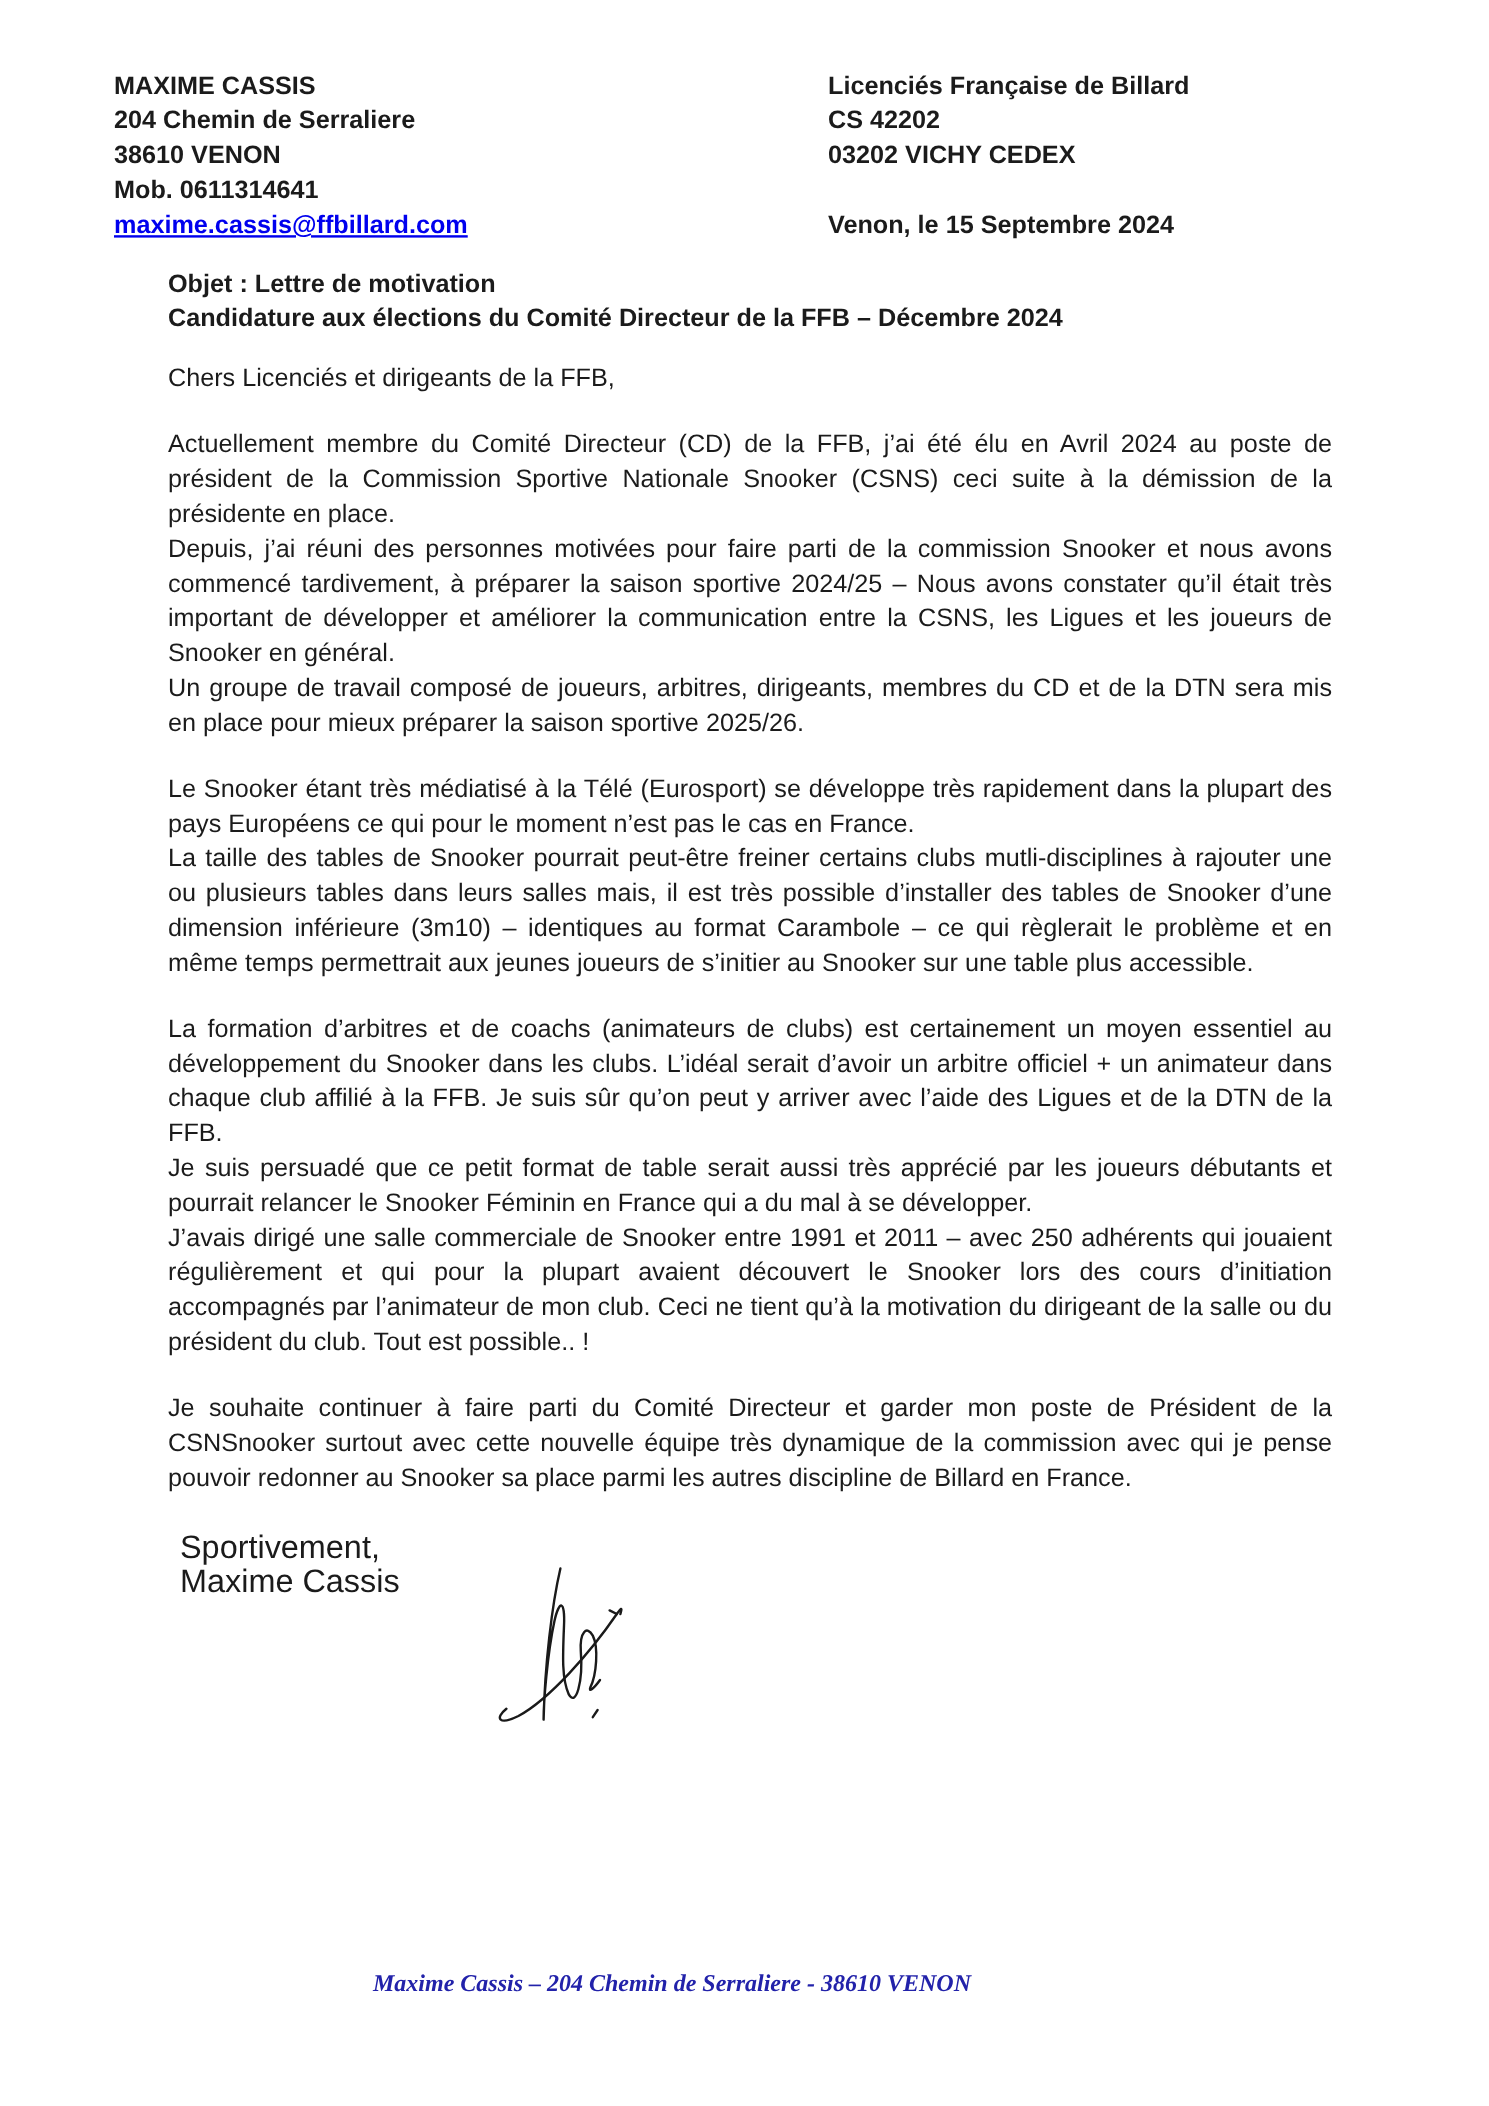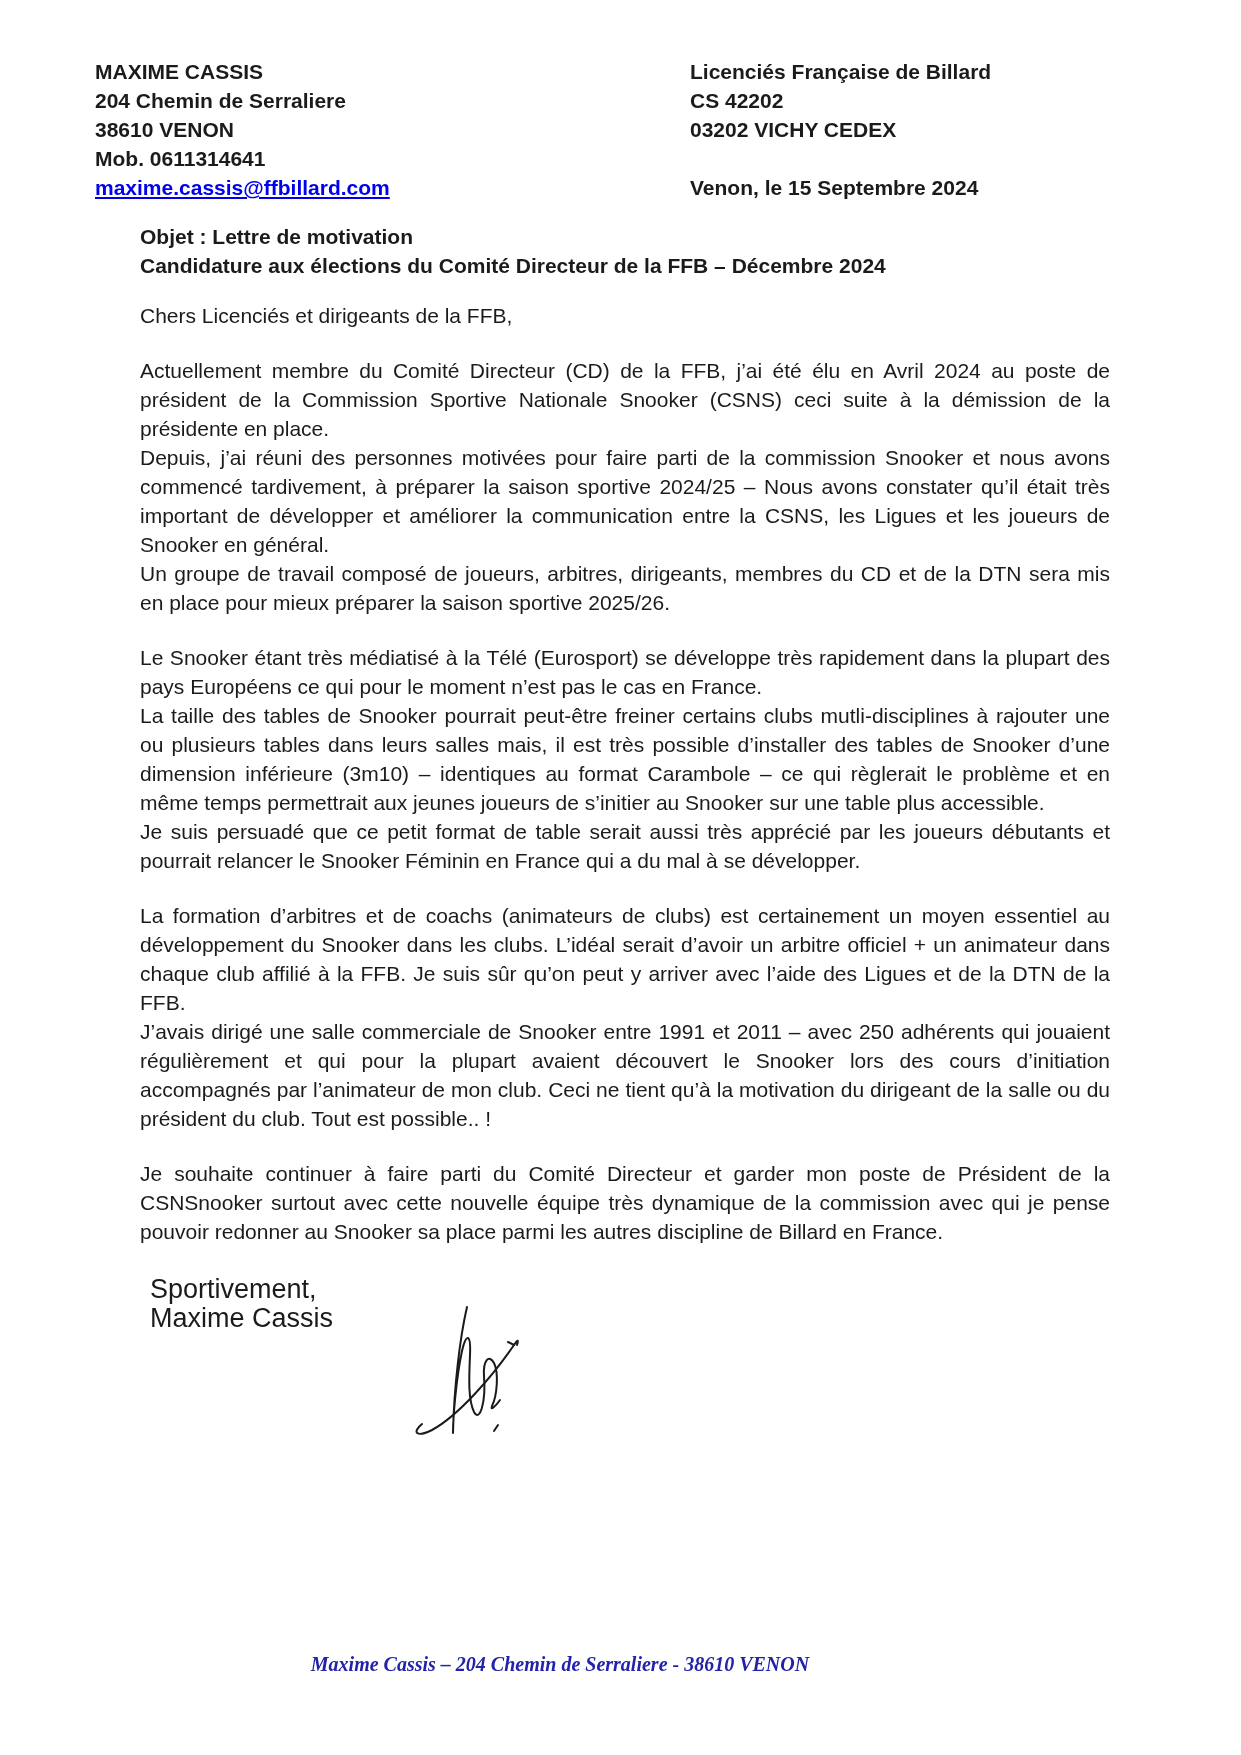--- a/index.html
+++ b/index.html
@@ -25,21 +25,20 @@
   .closing{position:relative;margin-top:29px;height:170px;}
   .closing .cline{padding-left:10px;font-size:27px;line-height:29px;}
   .sig{position:absolute;left:270px;top:28px;}
   .footer{
     position:absolute;left:0;top:1638px;width:1120px;
     text-align:center;
     font-family:"Liberation Serif",serif;
     font-style:italic;font-weight:700;
     font-size:20px;line-height:30px;
     color:#2222aa;
-    margin-top:11px;
   }
   .footer .flink{color:#2222aa;text-decoration:underline;cursor:pointer;}
 </style>
 </head>
 <body>
 
 <div class="page">
 
   <div class="header-left">
     <div class="hline">MAXIME CASSIS</div>
@@ -62,22 +61,22 @@
     <div>Candidature aux élections du Comité Directeur de la FFB – Décembre 2024</div>
   </div>
 
   <div class="letter-body">
     <p class="para">Chers Licenciés et dirigeants de la FFB,</p>
       <p class="para justify gap">Actuellement membre du Comité Directeur (CD) de la FFB, j’ai été élu en Avril 2024 au poste de président de la Commission Sportive Nationale Snooker (CSNS) ceci suite à la démission de la présidente en place.</p>
       <p class="para justify">Depuis, j’ai réuni des personnes motivées pour faire parti de la commission Snooker et nous avons commencé tardivement, à préparer la saison sportive 2024/25 – Nous avons constater qu’il était très important de développer et améliorer la communication entre la CSNS, les Ligues et les joueurs de Snooker en général.</p>
       <p class="para justify">Un groupe de travail composé de joueurs, arbitres, dirigeants, membres du CD et de la DTN sera mis en place pour mieux préparer la saison sportive 2025/26.</p>
       <p class="para justify gap">Le Snooker étant très médiatisé à la Télé (Eurosport) se développe très rapidement dans la plupart des pays Européens ce qui pour le moment n’est pas le cas en France.</p>
       <p class="para justify">La taille des tables de Snooker pourrait peut-être freiner certains clubs mutli-disciplines à rajouter une ou plusieurs tables dans leurs salles mais, il est très possible d’installer des tables de Snooker d’une dimension inférieure (3m10) – identiques au format Carambole – ce qui règlerait le problème et en même temps permettrait aux jeunes joueurs de s’initier au Snooker sur une table plus accessible.</p>
+      <p class="para justify gap">La formation d’arbitres et de coachs (animateurs de clubs) est certainement un moyen essentiel au développement du Snooker dans les clubs. L’idéal serait d’avoir un arbitre officiel + un animateur dans chaque club affilié à la FFB. Je suis sûr qu’on peut y arriver avec l’aide des Ligues et de la DTN de la FFB.</p>
       <p class="para justify">Je suis persuadé que ce petit format de table serait aussi très apprécié par les joueurs débutants et pourrait relancer le Snooker Féminin en France qui a du mal à se développer.</p>
-      <p class="para justify gap">La formation d’arbitres et de coachs (animateurs de clubs) est certainement un moyen essentiel au développement du Snooker dans les clubs. L’idéal serait d’avoir un arbitre officiel + un animateur dans chaque club affilié à la FFB. Je suis sûr qu’on peut y arriver avec l’aide des Ligues et de la DTN de la FFB.</p>
       <p class="para justify">J’avais dirigé une salle commerciale de Snooker entre 1991 et 2011 – avec  250 adhérents qui jouaient régulièrement et qui pour la plupart avaient découvert le Snooker lors des cours d’initiation accompagnés par l’animateur de mon club. Ceci ne tient qu’à la motivation du dirigeant de la salle ou du président du club. Tout est possible.. !</p>
       <p class="para justify gap">Je souhaite continuer à faire parti du Comité Directeur et garder mon poste de Président de la CSNSnooker surtout avec cette nouvelle équipe très dynamique de la commission avec qui je pense pouvoir redonner au Snooker sa place parmi les autres discipline de Billard en France.</p>
       <div class="closing">
       <div class="cline">Sportivement,</div>
       <div class="cline">Maxime Cassis</div>
       <div class="sig">
         <svg width="118" height="138" viewBox="0 0 118 138" fill="none" stroke="#1a1a1a" stroke-width="2" stroke-linecap="round" stroke-linejoin="round">
           <path d="M57 4 C50 34 44 84 43 130 C43 116 46 76 52 48 C56 30 61 30 60 52 C59 76 58 96 64 109 C70 120 76 98 74 73 C73 57 79 51 84 60 C89 70 87 93 82 103 C80 108 85 104 90 97"></path>
           <path d="M12 121 C2 129 6 135 22 127 C48 113 82 74 104 42 C107 38 109 35 107 42"></path>
           <path d="M104 42 L98 39"></path>

